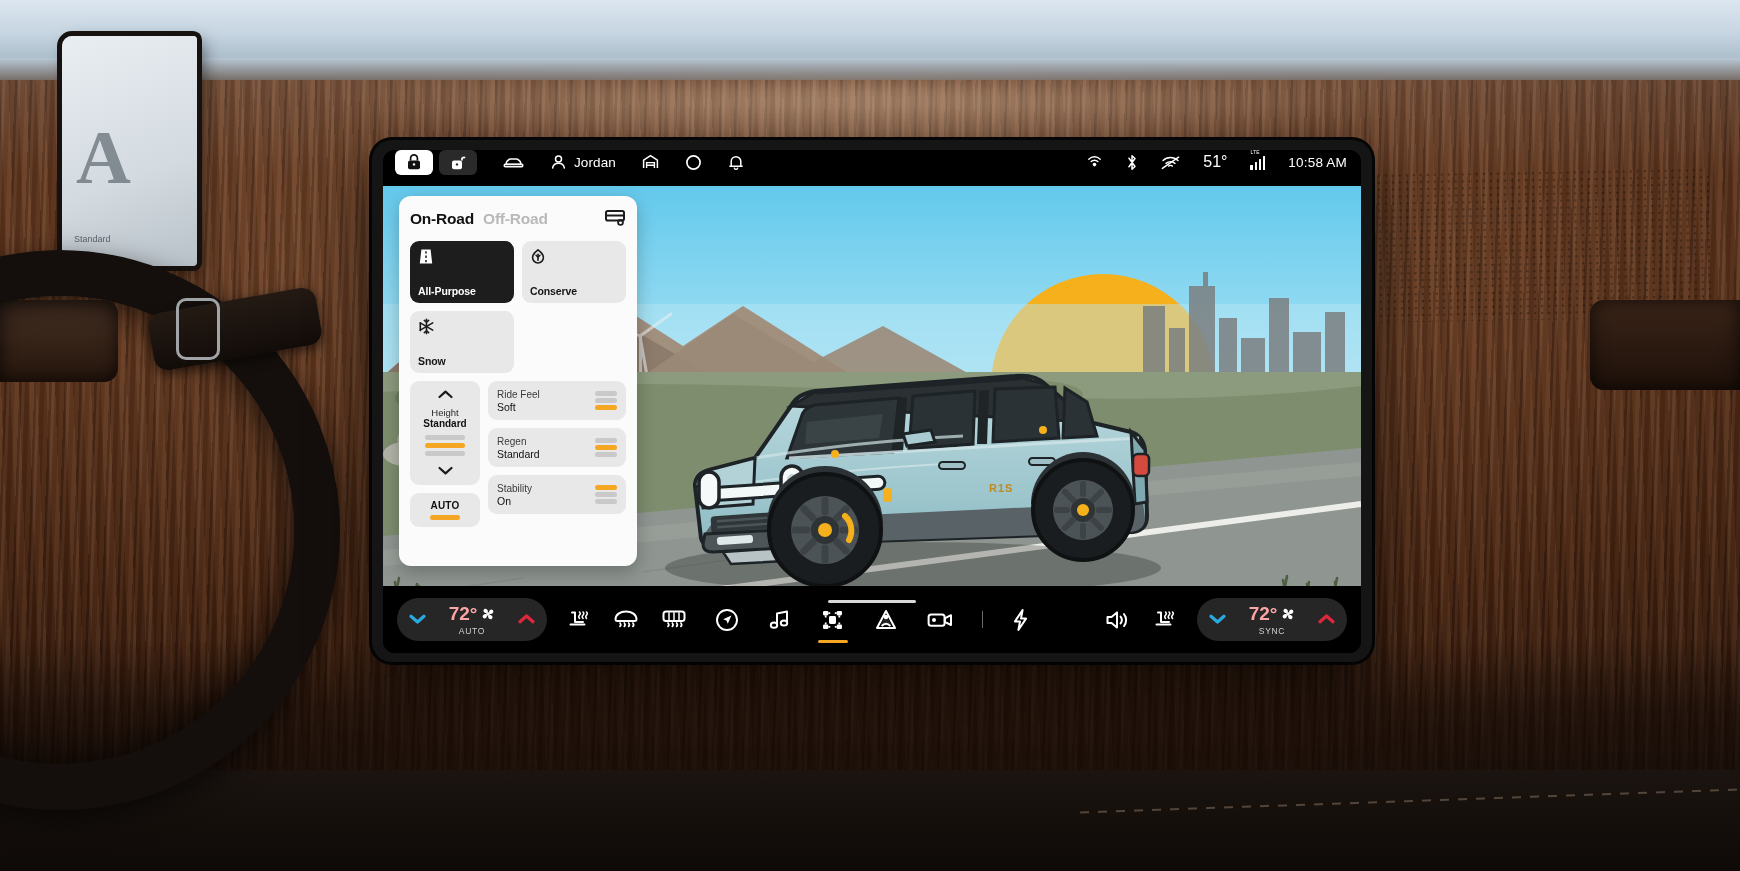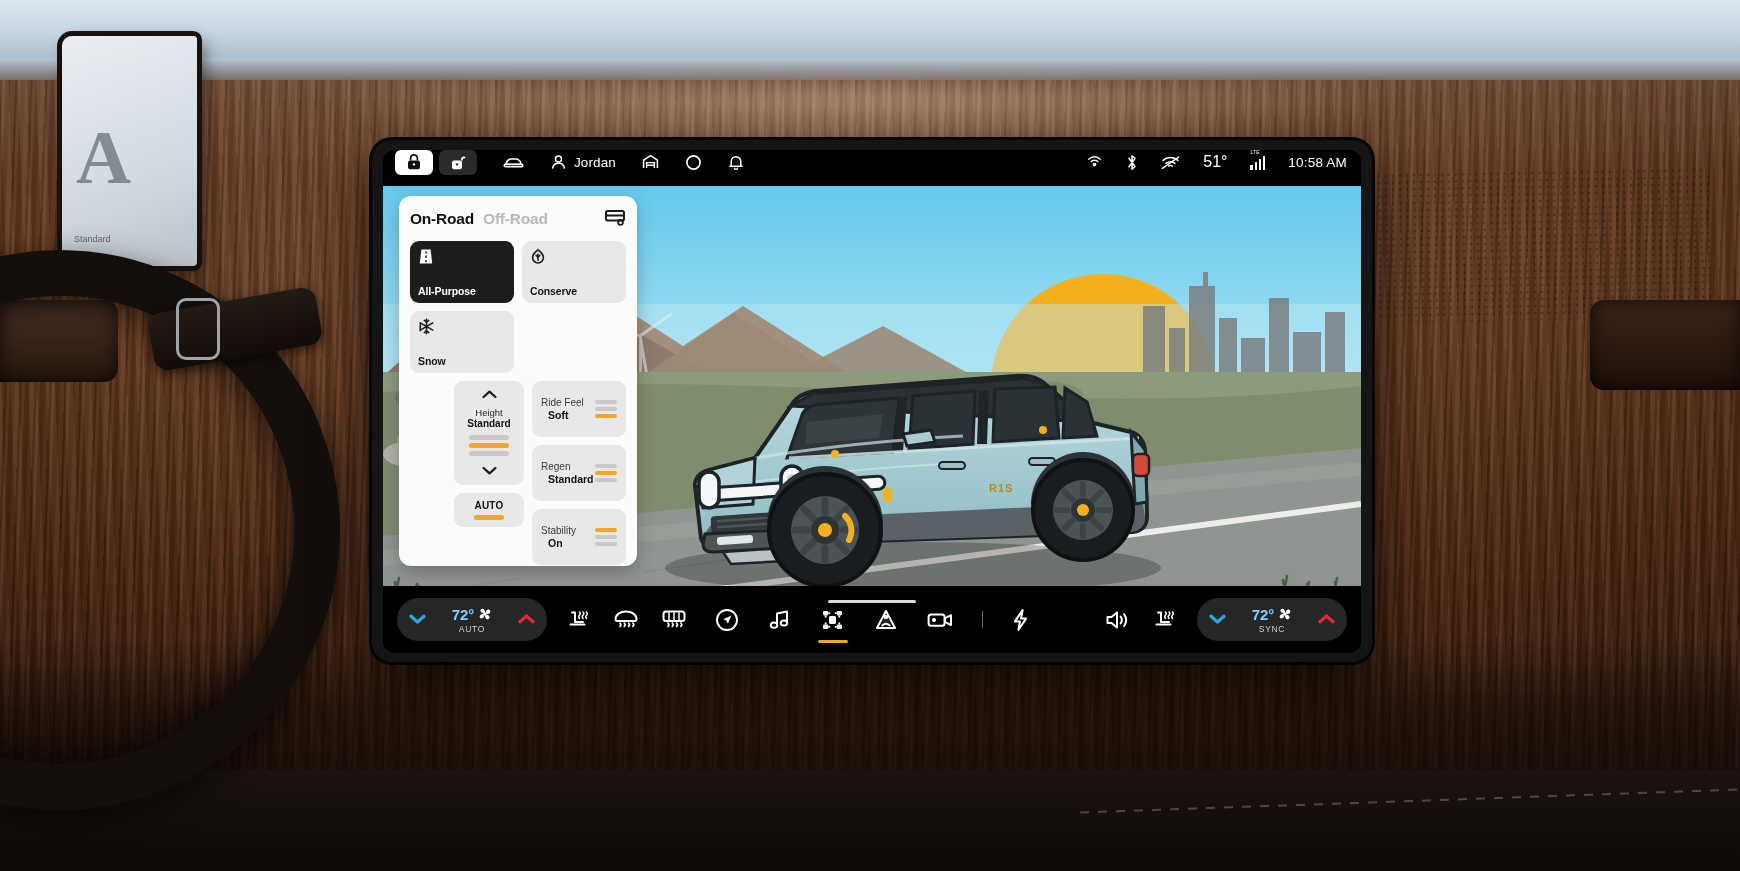--- a/index.html
+++ b/index.html
@@ -184,43 +184,43 @@
   .seg.on{background:#f5a623;}
   .auto-box{
     width:70px;height:34px;border-radius:9px;background:#e8e8e8;margin-top:8px;
     display:flex;flex-direction:column;align-items:center;justify-content:center;gap:4px;
   }
   .auto-txt{font-size:10px;font-weight:700;color:#111;letter-spacing:.2px;}
   .auto-bar{width:30px;height:5px;border-radius:3px;background:#f5a623;}
 
   .right-col{flex:1;display:flex;flex-direction:column;gap:8px;}
   .opt-row{
-    height:56px;border-radius:9px;background:#e8e8e8;display:flex;align-items:center;
+    height:39px;border-radius:9px;background:#e8e8e8;display:flex;align-items:center;
     padding:12px 9px;
   }
   .opt-txt{flex:1;}
   .opt-name{font-size:10px;color:#3a3a3a;line-height:12px;}
-  .opt-val{font-size:10.5px;font-weight:700;color:#111;line-height:12px;margin-left:7px;}
+  .opt-val{font-size:10.5px;font-weight:400;color:#111;line-height:12px;}
   .opt-segs{display:flex;flex-direction:column;gap:2.5px;align-items:flex-end;}
   .oseg{width:22px;height:4.5px;border-radius:3px;background:#c9c9c9;}
   .oseg.on{background:#f5a623;}
 
   
   #toolbar{
     position:absolute;left:0;bottom:0;width:978px;height:67px;background:#000;z-index:30;
     display:flex;align-items:center;
   }
   .clim{
     width:150px;height:43px;border-radius:22px;background:#262626;
     display:flex;align-items:center;justify-content:space-between;padding:0 11px;position:relative;
   }
   .clim.l{margin-left:14px;}
   .clim.r{margin-right:14px;}
   .clim-mid{display:flex;flex-direction:column;align-items:center;justify-content:center;}
-  .clim-temp{display:flex;align-items:center;gap:4px;color:#7dd3fc;font-size:15px;font-weight:700;}
+  .clim-temp{display:flex;align-items:center;gap:4px;color:#fca5a5;font-size:19px;font-weight:700;}
   .clim-sub{font-size:8.5px;color:#cfcfcf;letter-spacing:.7px;margin-top:1px;}
   .tb-group{display:flex;align-items:center;gap:22px;margin-left:20px;}
   .tb-group.r{margin-left:0;margin-right:20px;}
   .tb-center{
     position:absolute;left:50%;transform:translateX(-50%);
     display:flex;align-items:center;gap:29px;
   }
   .tb-btn{position:relative;display:flex;align-items:center;justify-content:center;cursor:pointer;}
   .tb-active-bar{
     position:absolute;bottom:-11px;left:50%;transform:translateX(-50%);
@@ -613,21 +613,21 @@
               <path d="M8.5 12.8l-2.2 1.8M8.5 12.8l2.2 1.8"></path>
             </g>
           </svg>
         </span>
         <span class="mode-label">Snow</span>
       </div>
     </div>
 
     <div class="lower">
 
-      <div style="display:flex;flex-direction:column;margin-left:44px;">
+      <div style="display:flex;flex-direction:column;">
         <div class="height-col">
           <span>
             <svg width="17" height="11" viewBox="0 0 17 11">
               <path d="M2.5 8 L8.5 2.6 L14.5 8" fill="none" stroke="#1b1b1b" stroke-width="2.2" stroke-linecap="round" stroke-linejoin="round"></path>
             </svg>
           </span>
           <div class="h-title">Height</div>
           <div class="h-val">Standard</div>
           <div class="segs">
             <span class="seg"></span>

